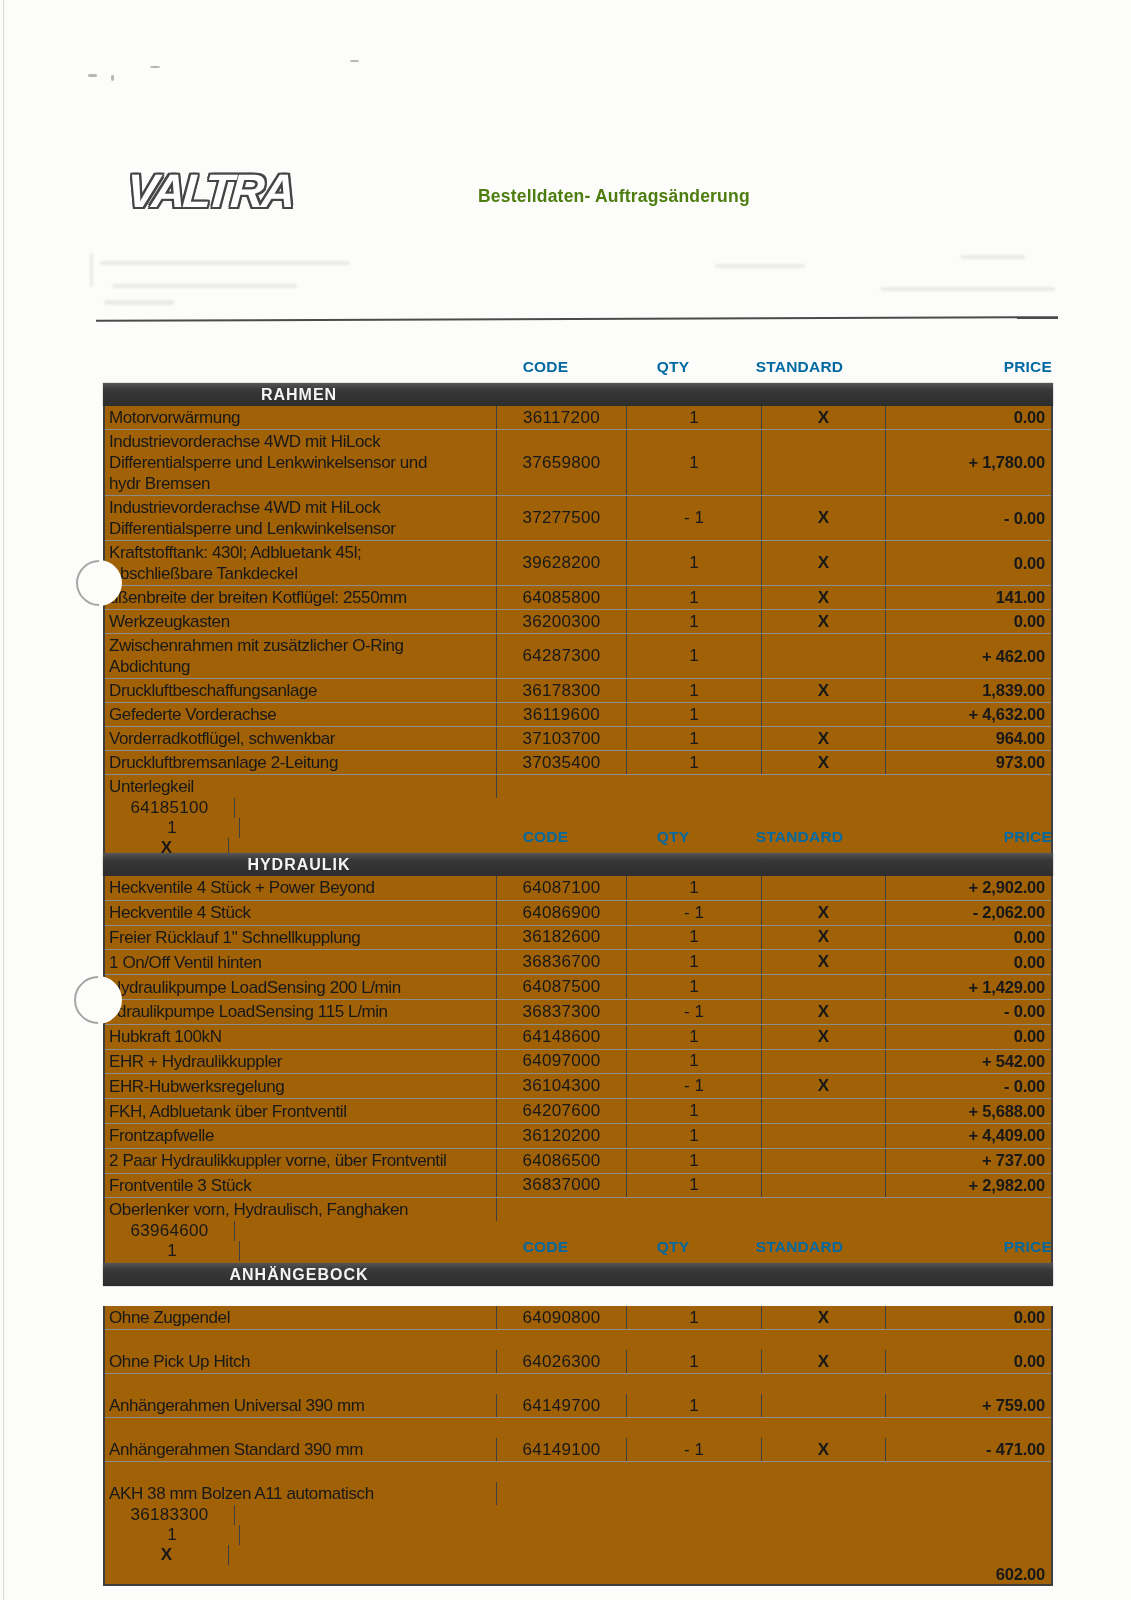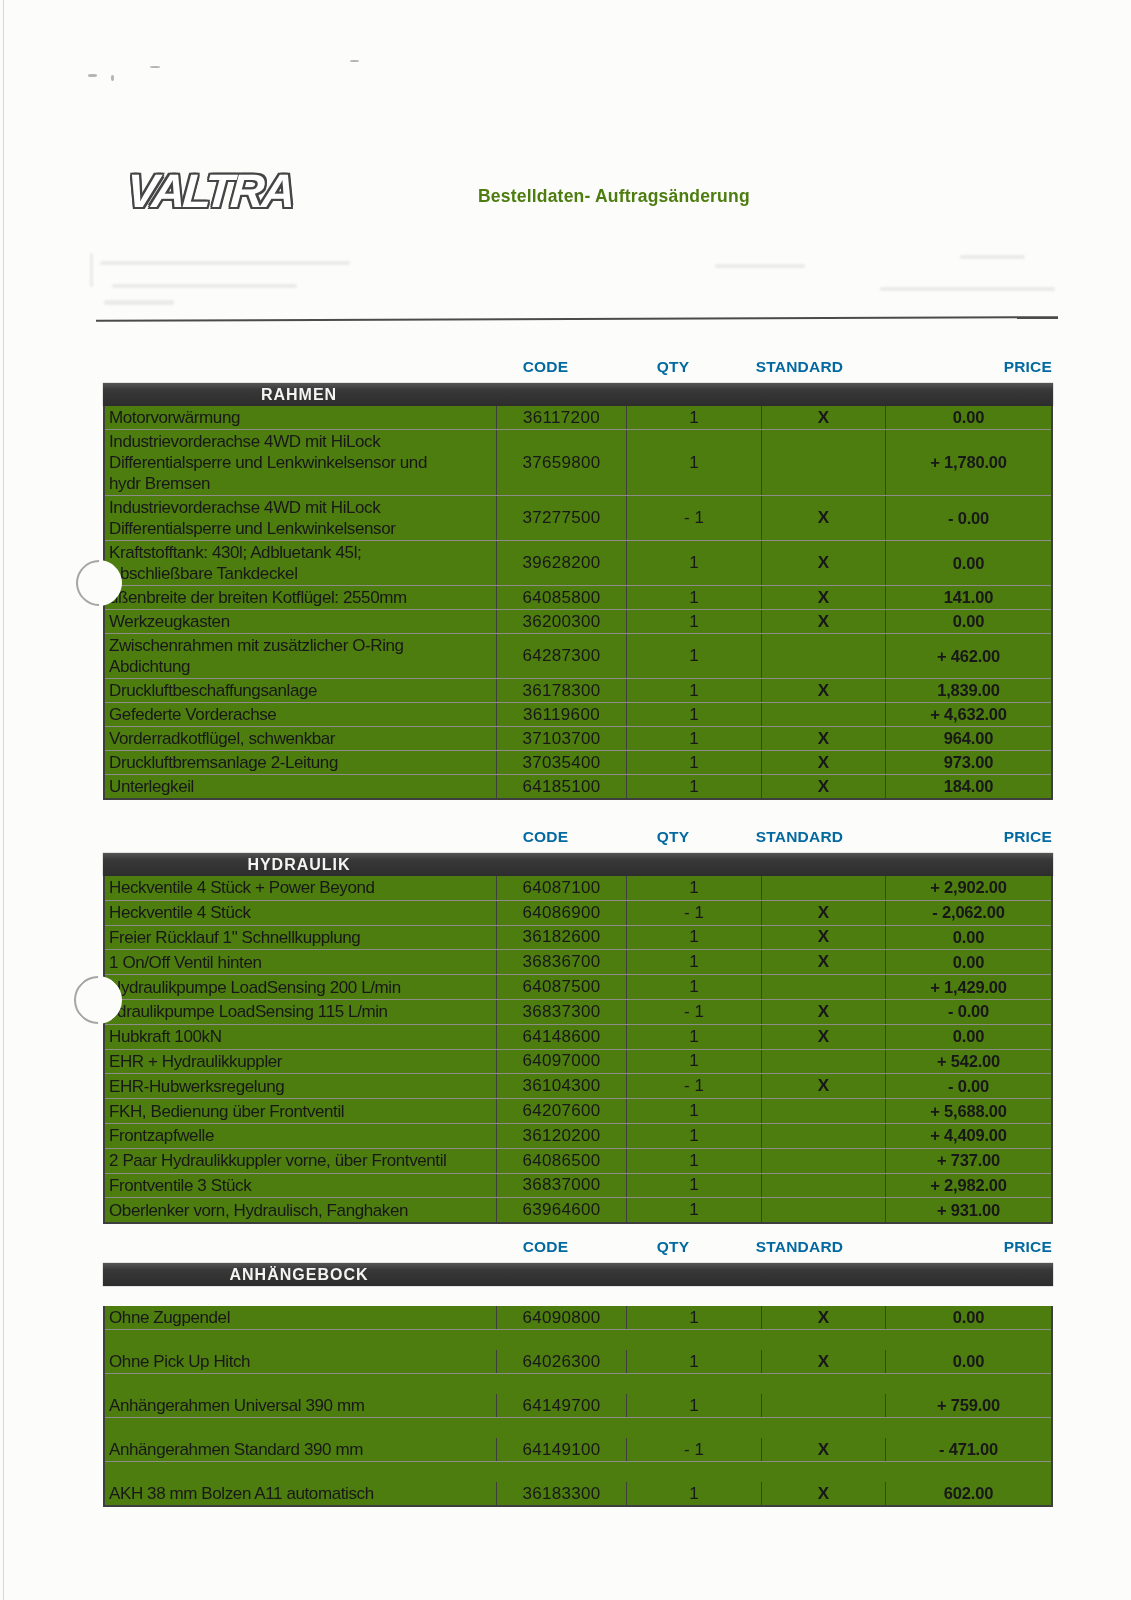--- a/index.html
+++ b/index.html
@@ -35,31 +35,31 @@
   .ch{display:block;}
   .ch-desc{width:392px;}
   .ch-code{width:129px; text-align:center; transform:translateX(-14px);}
   .ch-qty{width:134px; text-align:center; transform:translateX(-18px);}
   .ch-std{width:123px; text-align:center; transform:translateX(-20px);}
   .ch-price{flex:1; text-align:right; padding-right:1px;margin-top:41px;}
 
   .section-bar{height:23px; background:linear-gradient(180deg,#555 0%,#383838 30%,#2d2d2d 100%); display:flex; align-items:center; box-shadow:0 0 1px #666;}
   .section-label{width:392px; text-align:center; color:#f4f4f2; font-weight:bold; font-size:16px; letter-spacing:1px;}
 
-  .rows{border-left:2px solid #3e3e3e; border-right:2px solid #3e3e3e; border-bottom:2px solid #3e3e3e; background:#4d7c0f;}
+  .rows{border-left:2px solid #3e3e3e; border-right:2px solid #3e3e3e; border-bottom:2px solid #3e3e3e; background:#a16207;}
   .row{display:flex; align-items:stretch; border-bottom:1px solid #8f8d8a; min-height:22.5px;}
   .t2 .row{min-height:23.8px;}
   .t3 .row{min-height:23px;margin-top:20px;}
-  .row:last-child{border-bottom:none;}
+  .row:last-child{border-bottom:none;flex-direction:column;}
   .cell{display:flex; flex-direction:column; justify-content:center; font-size:17px; color:#181818;}
   .c-desc{width:392px; padding:1px 3px 1px 4px; box-sizing:border-box; white-space:pre-line; letter-spacing:-0.4px; line-height:21px; border-right:1px solid #3e3e3e;}
   .c-code{width:129px; text-align:center; border-right:1px solid #3e3e3e; letter-spacing:0.3px;}
   .c-qty{width:134px; text-align:center; border-right:1px solid #3e3e3e;}
   .c-std{width:123px; text-align:center; border-right:1px solid #3e3e3e; font-weight:600;}
-  .c-price{flex:1; text-align:center; font-weight:bold; font-size:16.5px; letter-spacing:-0.2px;}
+  .c-price{flex:1; text-align:right; padding-right:6px; font-weight:bold; font-size:16.5px; letter-spacing:-0.2px;}
 
   
   .blob{position:absolute; border-radius:50%; background:#fcfcfa;
         border:2px solid #a6a6a6; border-right-color:transparent; border-bottom-color:transparent;
         transform:rotate(-45deg); z-index:6;}
   .blob1{left:76px; top:560px; width:42px; height:42px;}
   .blob2{left:74px; top:976px; width:44px; height:44px;}
 </style>
 </head>
 <body>
@@ -281,21 +281,21 @@
 
         <div class="row">
           <div class="cell c-desc">EHR-Hubwerksregelung</div>
           <div class="cell c-code">36104300</div>
           <div class="cell c-qty">- 1</div>
           <div class="cell c-std">X</div>
           <div class="cell c-price">- 0.00</div>
         </div>
 
         <div class="row">
-          <div class="cell c-desc">FKH, Bedienung über Frontventil</div>
+          <div class="cell c-desc">FKH, Adbluetank über Frontventil</div>
           <div class="cell c-code">64207600</div>
           <div class="cell c-qty">1</div>
           <div class="cell c-std"></div>
           <div class="cell c-price">+ 5,688.00</div>
         </div>
 
         <div class="row">
           <div class="cell c-desc">Frontzapfwelle</div>
           <div class="cell c-code">36120200</div>
           <div class="cell c-qty">1</div>

